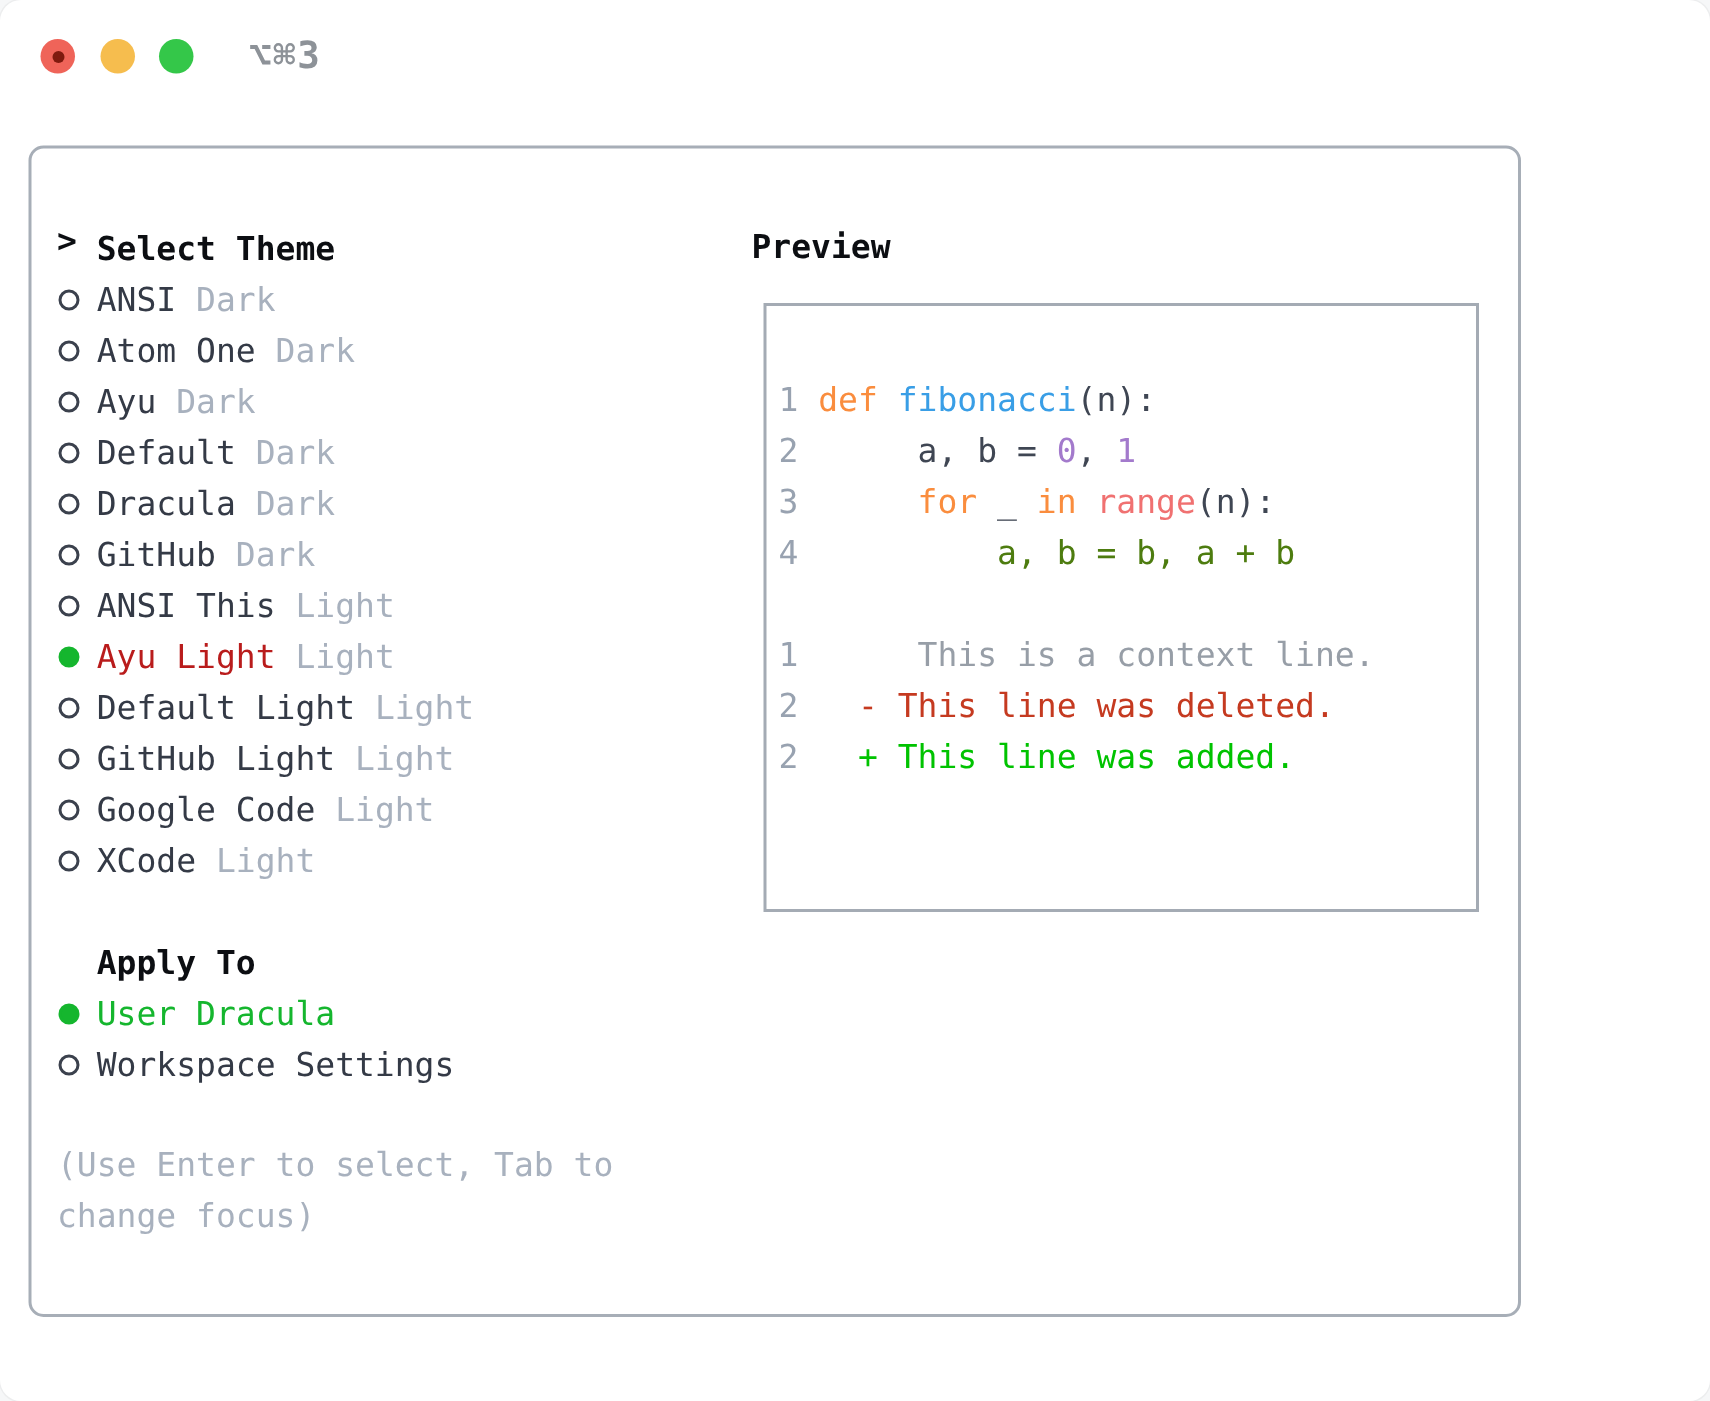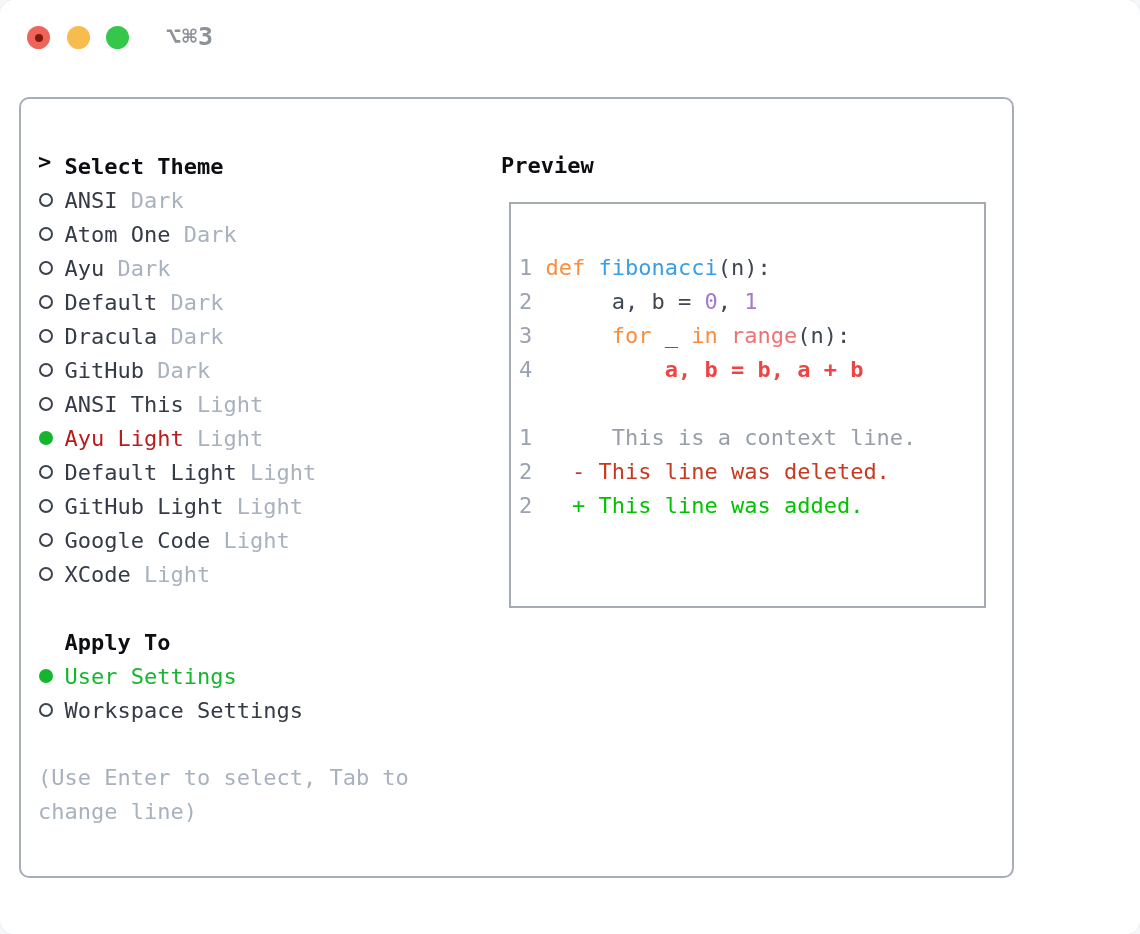--- a/index.html
+++ b/index.html
@@ -75,36 +75,36 @@
         <div class="row"><span class="marker"><span class="radio"></span></span><span class="item-name">XCode</span><span style="color: rgb(168, 177, 190);"> Light</span></div>
       </div>
 
     <div class="spacer"></div>
 
     <div class="row">
       <span class="marker"></span>
       <span class="hdr">Apply To</span>
     </div>
     <div id="apply-options">
-        <div class="row"><span class="marker"><span class="radio" style="background: rgb(21, 182, 46); border-color: rgb(21, 182, 46);"></span></span><span class="item-name" style="color: rgb(21, 182, 46);">User Settings</span></div>
+        <div class="row"><span class="marker"><span class="radio" style="background: rgb(21, 182, 46); border-color: rgb(21, 182, 46);"></span></span><span class="item-name" style="color: rgb(21, 182, 46);">User Dracula</span></div>
         <div class="row"><span class="marker"><span class="radio"></span></span><span class="item-name">Workspace Settings</span></div>
       </div>
 
     <div class="spacer"></div>
 
-    <div class="hint" style="color: rgb(168, 177, 190);">(Use Enter to select, Tab to change line)</div>
+    <div class="hint" style="color: rgb(168, 177, 190);">(Use Enter to select, Tab to change focus)</div>
   </div>
 
   <div class="preview-title">Preview</div>
   <div class="preview-box">
     <div class="code-area" id="preview-code">
         <div class="code-line"><span style="color: rgb(152, 162, 176);">1 </span><span style="color: rgb(250, 141, 62);">def</span><span style="color: rgb(63, 70, 83);"> </span><span style="color: rgb(57, 158, 230);">fibonacci</span><span style="color: rgb(63, 70, 83);">(n):</span></div>
         <div class="code-line"><span style="color: rgb(152, 162, 176);">2</span><span style="color: rgb(63, 70, 83); margin-top: 18px;">      a, b = </span><span style="color: rgb(163, 122, 204);">0</span><span style="color: rgb(63, 70, 83);">, </span><span style="color: rgb(163, 122, 204);">1</span></div>
         <div class="code-line"><span style="color: rgb(152, 162, 176);">3</span><span style="color: rgb(63, 70, 83);">      </span><span style="color: rgb(250, 141, 62);">for</span><span style="color: rgb(63, 70, 83);"> _ </span><span style="color: rgb(250, 141, 62);">in</span><span style="color: rgb(63, 70, 83);"> </span><span style="color: rgb(240, 113, 113);">range</span><span style="color: rgb(63, 70, 83);">(n):</span></div>
-        <div class="code-line"><span style="color: rgb(152, 162, 176);">4</span><span style="color: #ef4444; font-weight: bold;">          a, b = b, a + b</span></div>
+        <div class="code-line"><span style="color: rgb(152, 162, 176);">4</span><span style="color: #4d7c0f;">          a, b = b, a + b</span></div>
         <div class="code-line">&nbsp;</div>
         <div class="code-line"><span style="color: rgb(152, 162, 176);">1</span><span style="color: rgb(151, 158, 167);">      This is a context line.</span></div>
         <div class="code-line"><span style="color: rgb(152, 162, 176);">2</span><span style="color: rgb(197, 58, 32);">   - This line was deleted.</span></div>
         <div class="code-line"><span style="color: rgb(152, 162, 176);">2</span><span style="color: rgb(0, 195, 0);">   + This line was added.</span></div>
       </div>
   </div>
 
 </div>
 
 </body></html>

